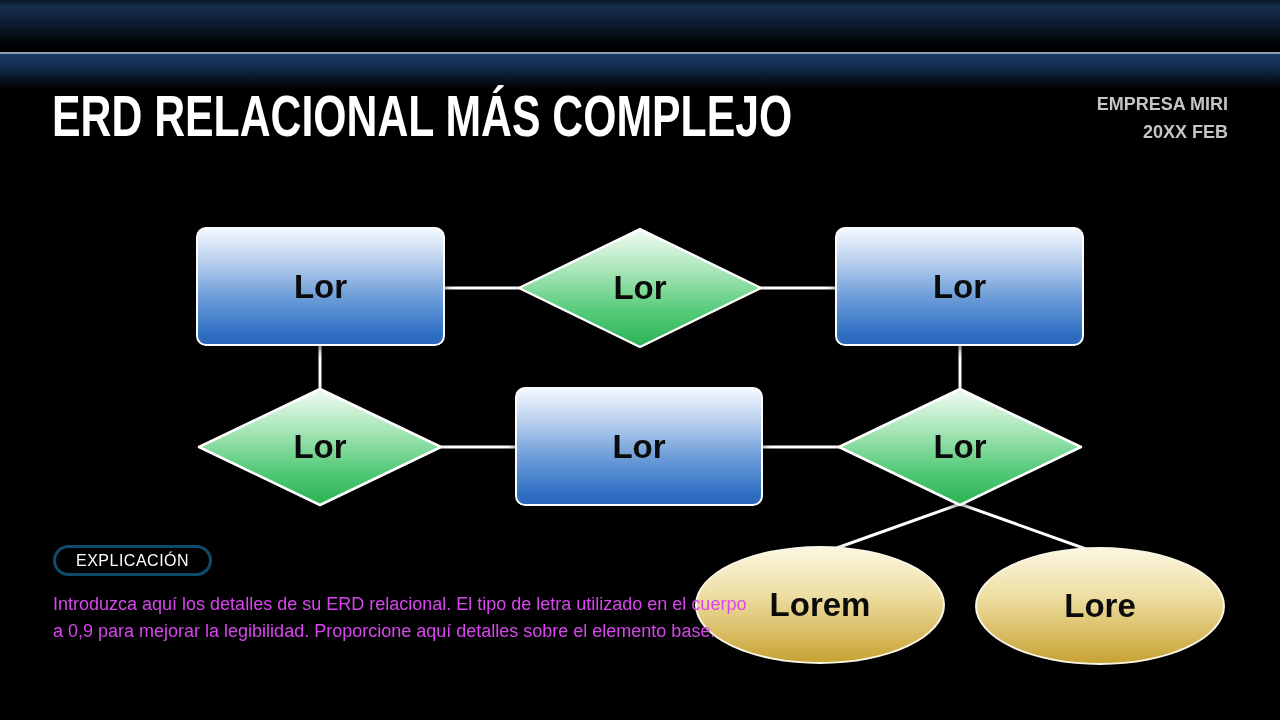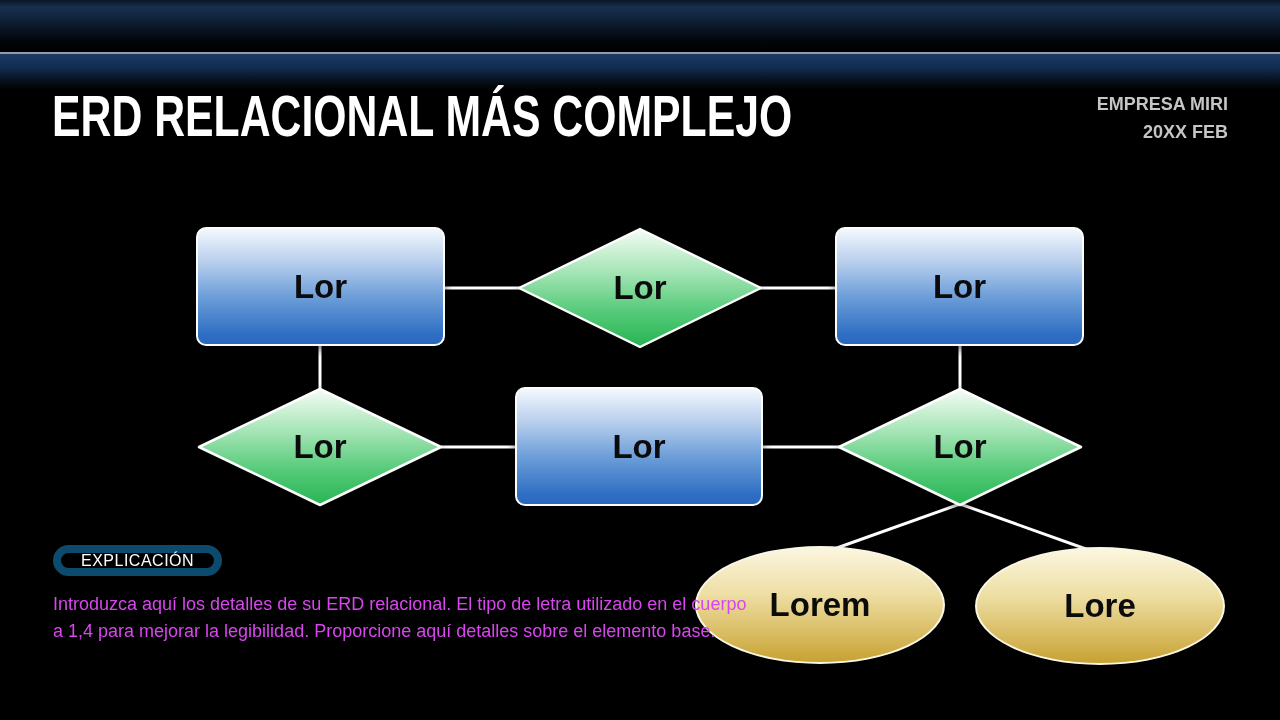--- a/index.html
+++ b/index.html
@@ -54,21 +54,21 @@
     width:250px;height:118px;border:2px solid #faf6e6;border-radius:50%;
     background:linear-gradient(180deg,#fbf6df 0%,#eedfa5 40%,#d9bc62 75%,#c7a233 100%);
     box-shadow:0 4px 10px rgba(0,0,0,.5);box-sizing:border-box;
   }
   .attribute.a1{left:695px;top:546px;}
   .attribute.a2{left:975px;top:547px;}
   
   .explanation-badge{
     position:absolute;left:53px;top:545px;height:31px;z-index:2;
     display:inline-flex;align-items:center;padding:0 20px;box-sizing:border-box;
-    border:8px solid #0c4a6e;border-radius:17px;
+    border:3px solid #0c4a6e;border-radius:17px;
     color:#fff;font-size:16px;letter-spacing:0.5px;
   }
   .explanation-text{
     position:absolute;left:53px;top:591px;z-index:2;
     color:#d946ef;font-size:18px;line-height:27px;
   }
   .explanation-text div{white-space:nowrap;}
 </style>
 </head>
 <body>
@@ -134,16 +134,16 @@
   <div class="shape attribute a2">
     <span class="shape-label">Lore</span>
   </div>
   <div class="shape attribute a1">
     <span class="shape-label">Lorem</span>
   </div>
 
   <div class="explanation-badge">EXPLICACIÓN</div>
   <div class="explanation-text">
     <div>Introduzca aquí los detalles de su ERD relacional. El tipo de letra utilizado en el cuerpo</div>
-    <div>a 1,4 para mejorar la legibilidad. Proporcione aquí detalles sobre el elemento base.</div>
+    <div>a 0,9 para mejorar la legibilidad. Proporcione aquí detalles sobre el elemento base.</div>
   </div>
 
 </div>
 
 </body></html>

